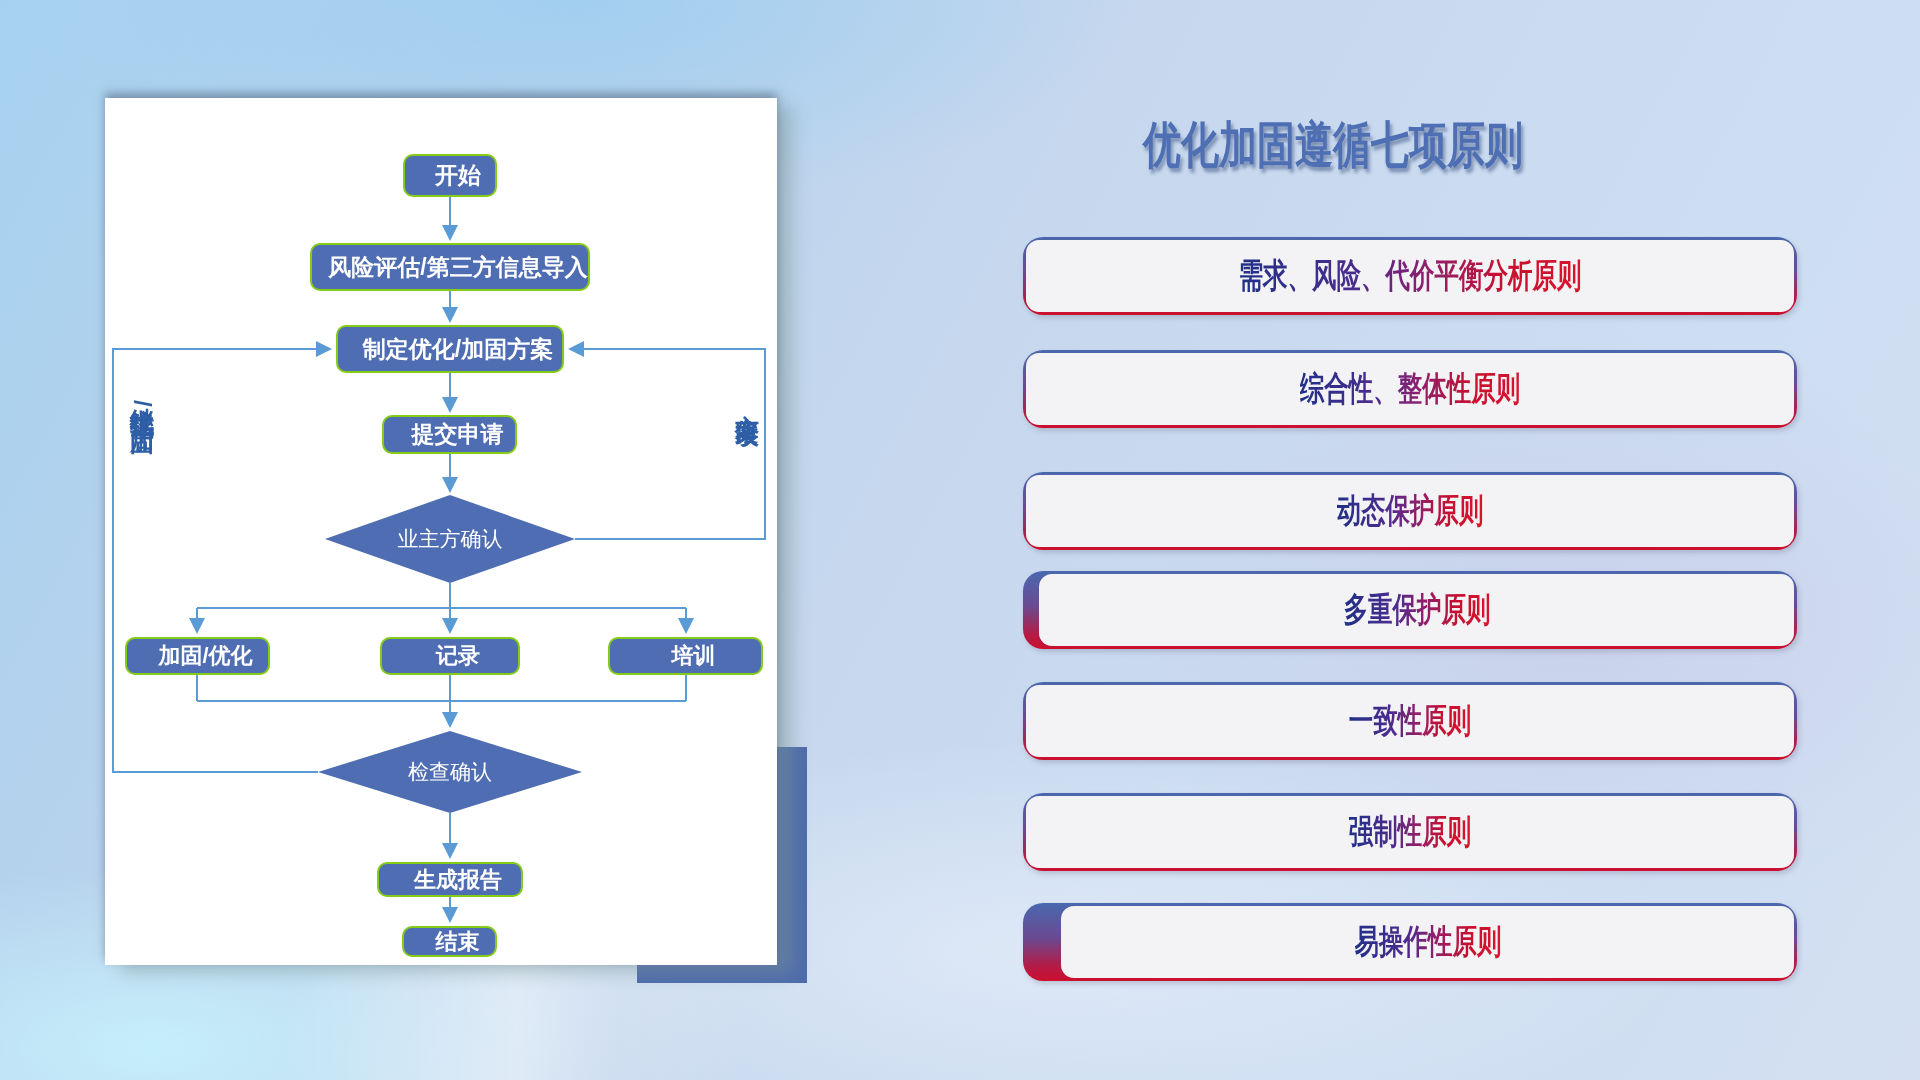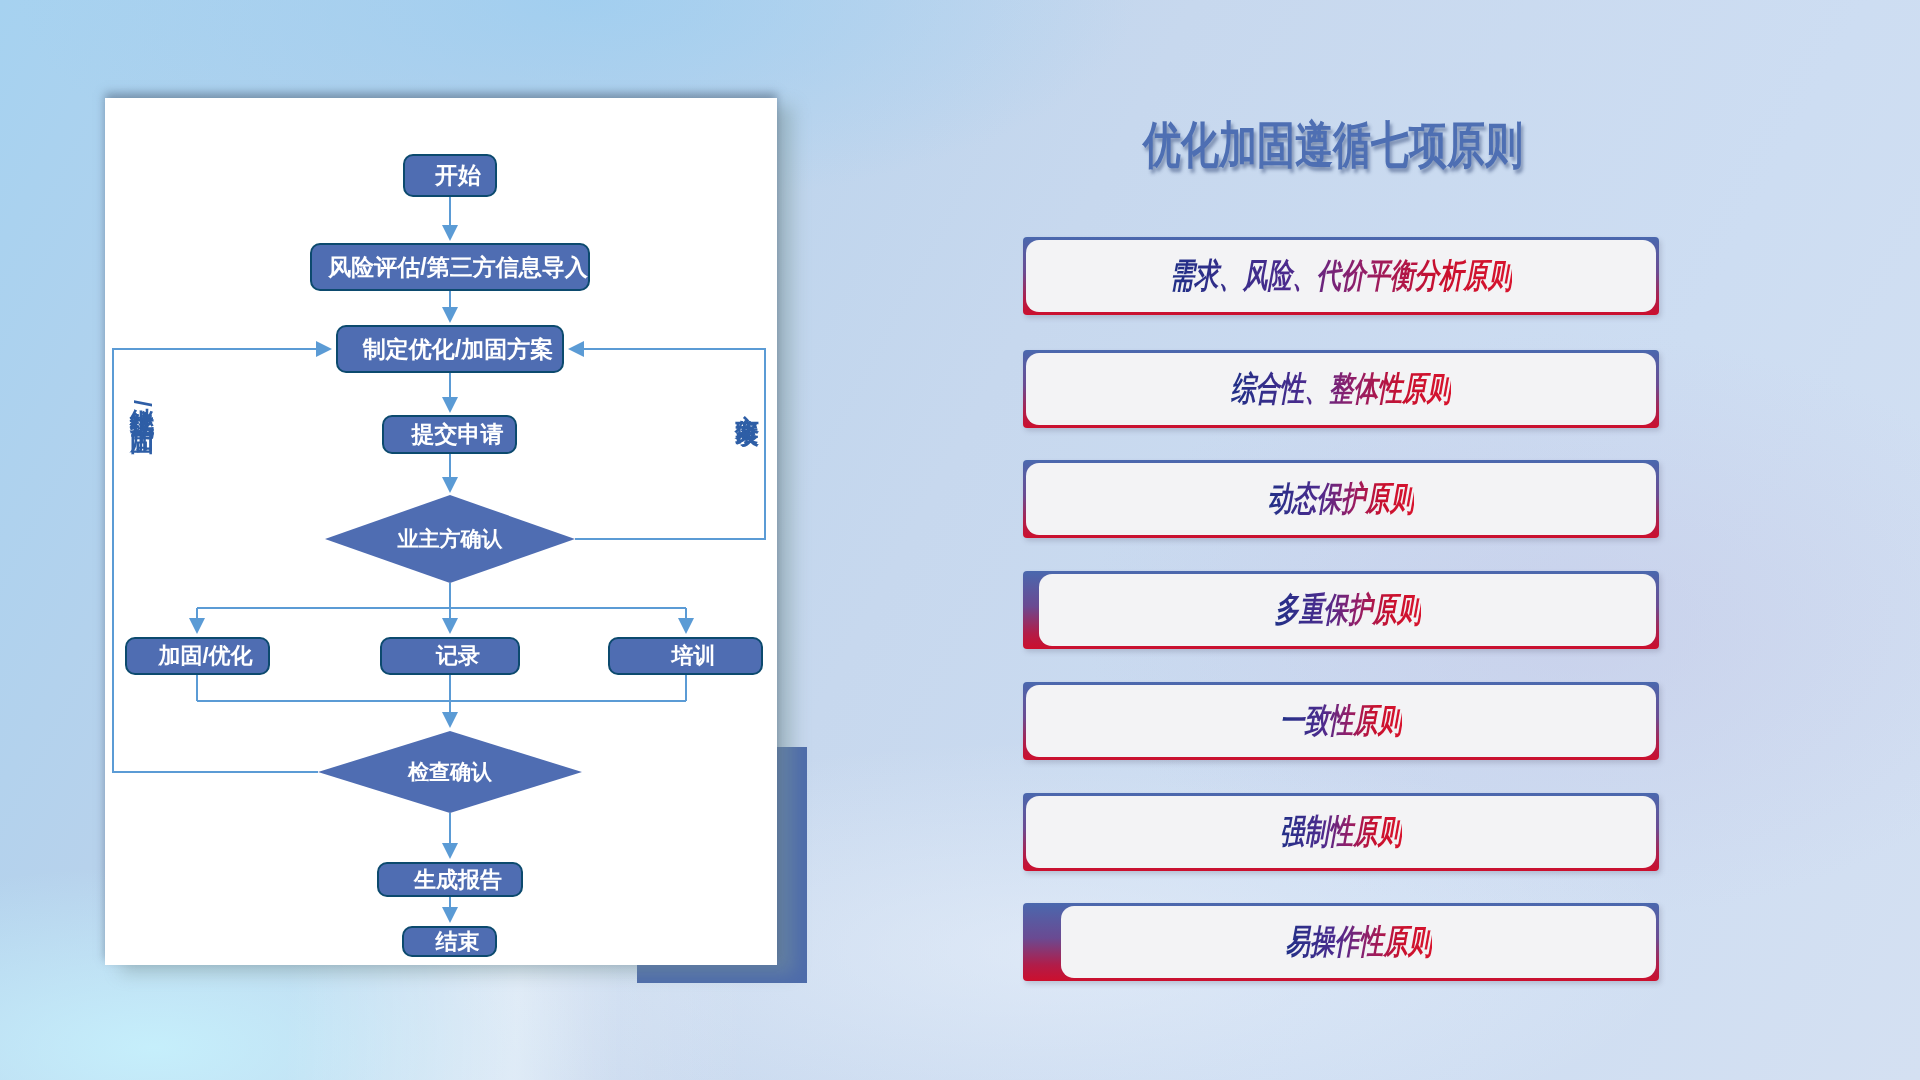--- a/index.html
+++ b/index.html
@@ -25,71 +25,70 @@
     background:#4e6cab;z-index:1;
   }
   .flow-card{
     position:absolute;left:105px;top:98px;width:672px;height:867px;
     background:#ffffff;z-index:2;
     box-shadow:0 -5px 9px rgba(78,99,124,0.55), 16px 8px 16px rgba(124,150,152,0.45);
   }
   .flow-card svg{position:absolute;left:0;top:0;z-index:1;}
   .node{
     position:absolute;z-index:2;display:flex;align-items:center;justify-content:center;
-    background:#4f6db2;border:2px solid #0c4a6e;border-radius:10px;box-sizing:border-box;
+    background:#4f6db2;border:2px solid #84cc16;border-radius:10px;box-sizing:border-box;
     color:#ffffff;font-weight:bold;font-size:23px;white-space:nowrap;padding-left:16px;
   }
   .n-start   {left:298px;top:56px; width:94px; height:43px;}
   .n-risk    {left:205px;top:145px;width:280px;height:48px;}
   .n-plan    {left:231px;top:227px;width:228px;height:48px;}
   .n-submit  {left:277px;top:317px;width:135px;height:39px;}
   .n-harden  {left:20px; top:539px;width:145px;height:38px;font-size:22px;}
   .n-record  {left:275px;top:539px;width:140px;height:38px;font-size:22px;}
   .n-train   {left:503px;top:539px;width:155px;height:38px;font-size:22px;}
   .n-report  {left:272px;top:764px;width:146px;height:35px;font-size:22px;}
   .n-end     {left:297px;top:828px;width:95px; height:31px;font-size:22px;}
   .diamond{
     position:absolute;z-index:2;display:flex;align-items:center;justify-content:center;
-    background:#4f6db2;color:#fff;font-weight:bold;font-size:21px;white-space:nowrap;
+    background:#4f6db2;color:#fff;font-weight:normal;font-size:21px;white-space:nowrap;
     clip-path:polygon(50% 0,100% 50%,50% 100%,0 50%);
   }
   .d-owner{left:220px;top:397px;width:250px;height:88px;}
   .d-check{left:213px;top:633px;width:264px;height:82px;}
   .loop-label{
     position:absolute;z-index:2;writing-mode:vertical-rl;
     color:#2e5ea6;font-weight:bold;font-size:24px;line-height:26px;letter-spacing:3px;
   }
   .ll-left {left:24px;top:290px;height:190px;}
   .ll-right{left:629px;top:297px;height:160px;}
 
   
   .panel-title{
     position:absolute;left:1083px;top:112px;width:500px;z-index:2;
     text-align:center;font-size:50px;font-weight:bold;color:#4e6fb3;
     transform:scaleX(0.76);transform-origin:center;white-space:nowrap;
     text-shadow:3px 4px 4px rgba(32,54,104,0.45);
   }
   .principle{
-    position:absolute;left:1023px;width:636px;height:78px;z-index:2;
-    border-radius:4px;box-sizing:border-box;padding:3px;
+    position:absolute;left:1023px;width:774px;height:78px;z-index:2;
+    border-radius:20px;box-sizing:border-box;padding:3px;
     background:linear-gradient(180deg,#4a68ae 0%,#6a4a92 45%,#b21c48 80%,#cc0f2d 100%);
     box-shadow:2px 3px 5px rgba(90,90,120,0.25);
-    font-style:italic;
   }
   .principle-inner{
     width:100%;height:100%;border-radius:13px;background:#f3f3f5;
     display:flex;align-items:center;justify-content:center;
   }
   .principle-text{
     display:inline-block;font-size:34px;font-weight:bold;white-space:nowrap;
     transform:scaleX(0.72);transform-origin:center;
     background:linear-gradient(90deg,#203087 0%,#4c2b8e 35%,#8f1f6b 55%,#c8102e 78%,#d8142e 100%);
     -webkit-background-clip:text;background-clip:text;color:transparent;
   }
-  .p-1{top:237px;} .p-2{top:350px;} .p-3{top:460px;} .p-4{top:571px;padding-left:16px;}
+  .p-1{top:237px;} .p-2{top:350px;} .p-3{top:472px;} .p-4{top:571px;padding-left:16px;}
   .p-5{top:682px;} .p-6{top:793px;} .p-7{top:903px;padding-left:38px;}
 </style>
 </head>
 <body>
 
 <div class="streak"></div>
 
 <div class="accent-rect"></div>
 
 <div class="flow-card">

